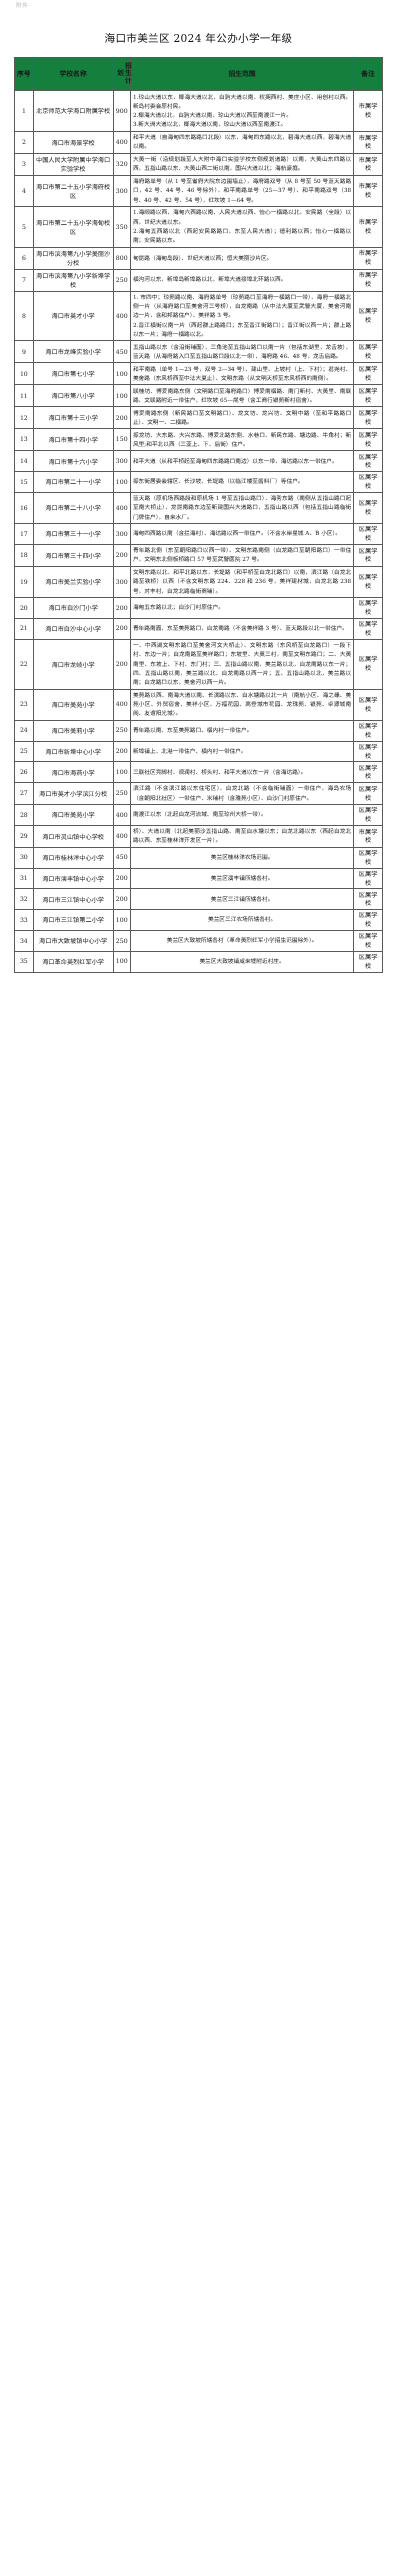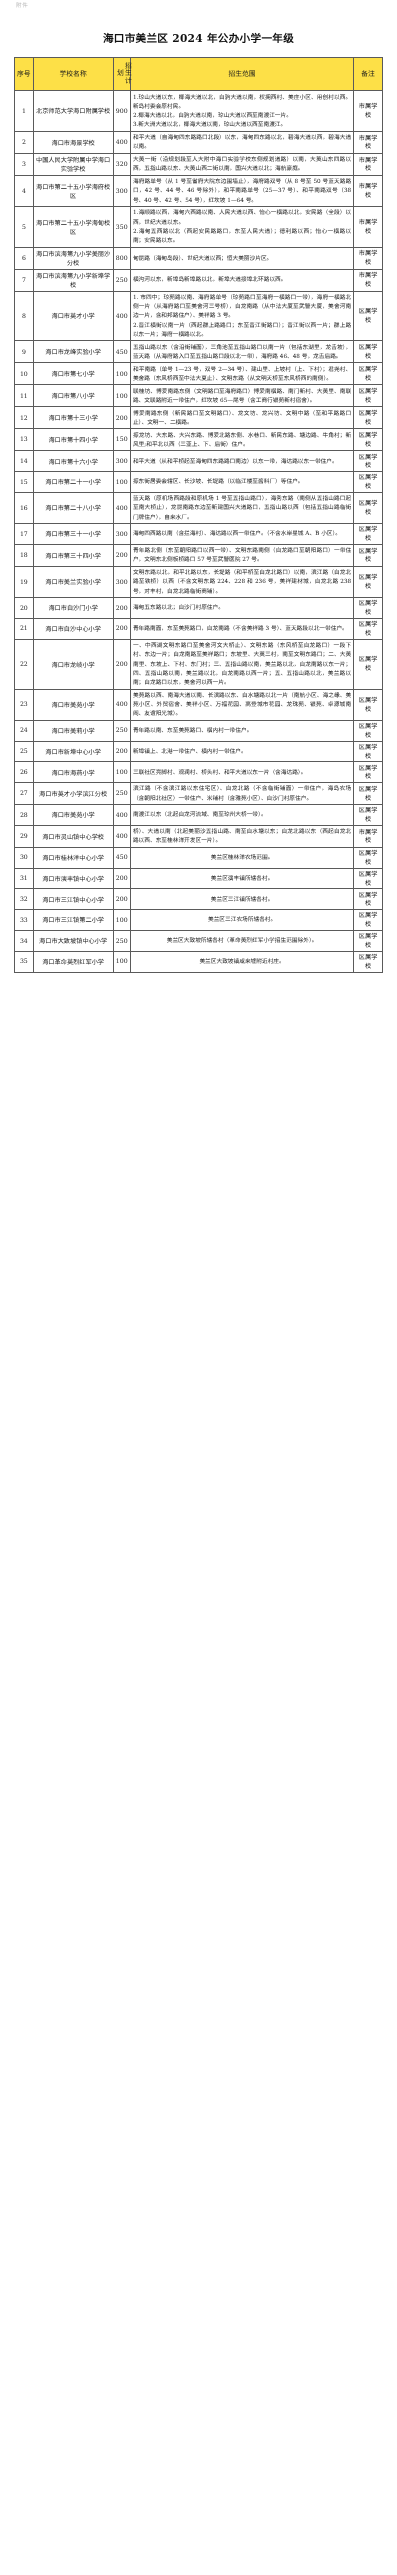--- a/index.html
+++ b/index.html
@@ -19,21 +19,21 @@
     letter-spacing:0.6px;
     height:7.5px;
     overflow:hidden;
   }
   .title-block{
     text-align:center;
     padding:22.4px 25px 6.2px 25px;
   }
   .title-line{
     font-family:"DejaVu Serif","Liberation Serif",serif;
-    font-weight:bold;
+    font-weight:normal;
     font-size:10.6px;
     line-height:15px;
     letter-spacing:0.3px;
     color:#111;
   }
   table.sheet{
     border-collapse:collapse;
     margin:5px auto 0 auto;
     width:369px;
     table-layout:fixed;
@@ -41,24 +41,24 @@
     line-height:8.7px;
   }
   table.sheet th,table.sheet td{
     border:0.6px solid #5a5a5a;
     padding:1.2px 1.9px;
     vertical-align:middle;
     word-break:break-all;
   }
   thead th{
     text-align:center;
-    font-weight:normal;
+    font-weight:bold;
     font-size:6.8px;
     height:27px;
-    background:#fde047;
+    background:#15803d;
   }
   th.c-no{width:18.6px;}
   th.c-school{width:79px;}
   th.c-plan{width:16px;}
   th.c-range{width:221px;}
   th.c-note{width:28.6px;}
   .vert{
     writing-mode:vertical-rl;
     text-orientation:upright;
     letter-spacing:0.6px;

